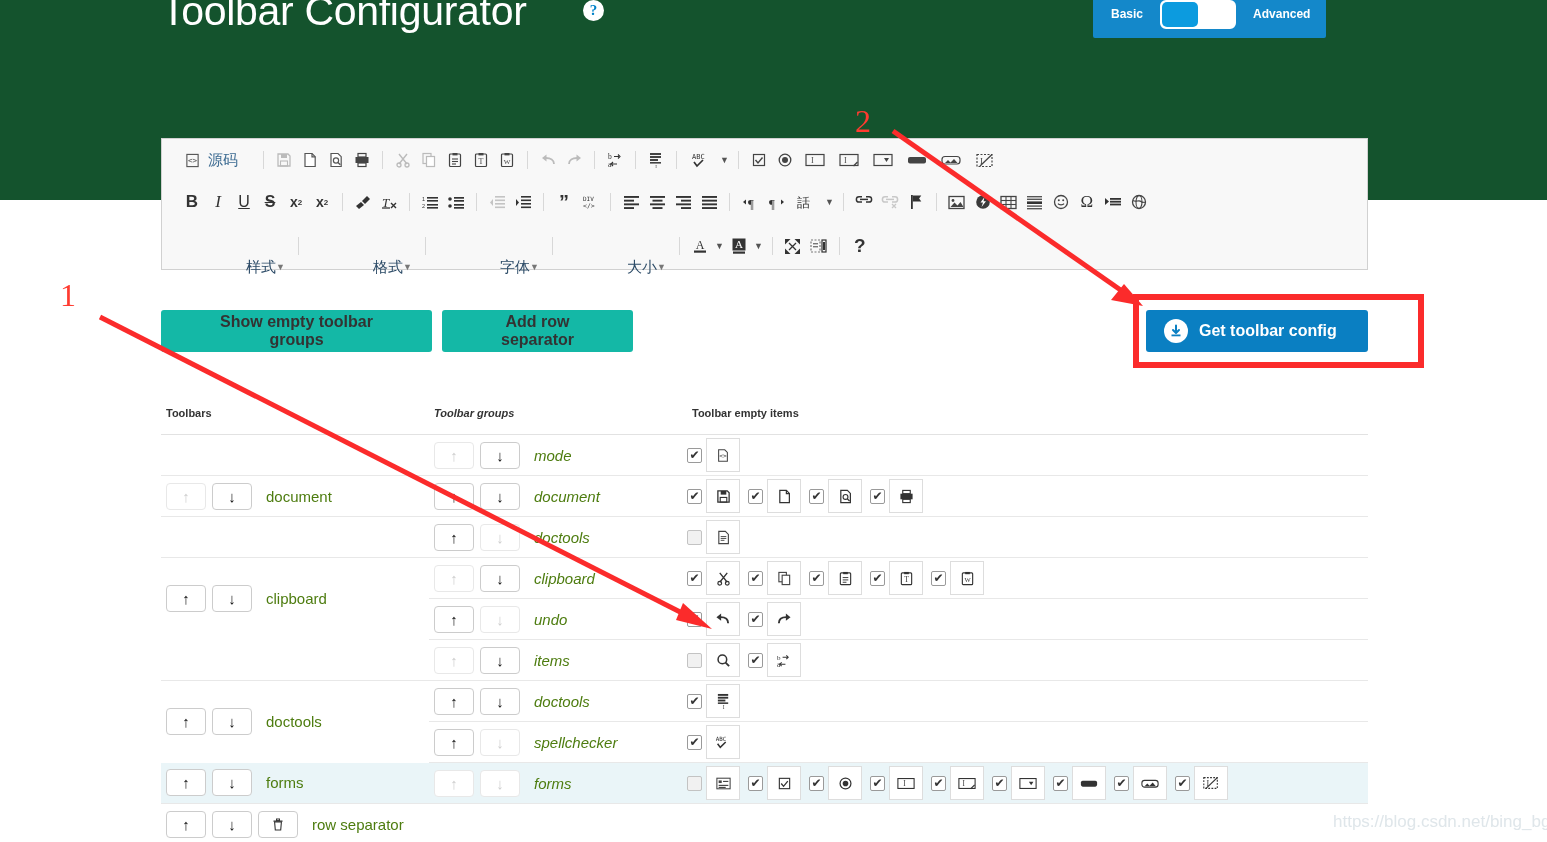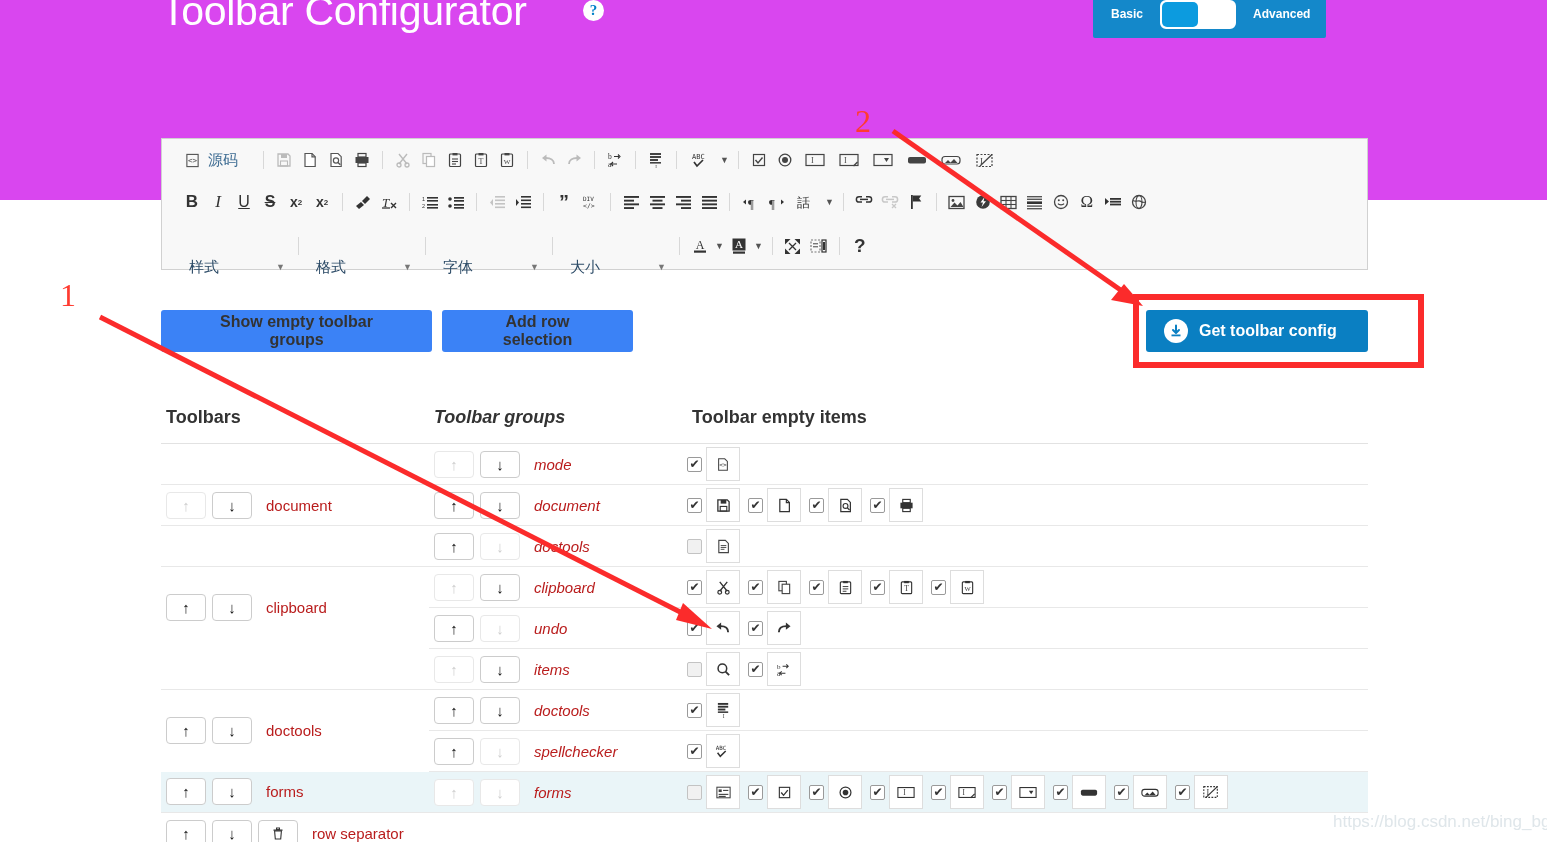--- a/index.html
+++ b/index.html
@@ -8,21 +8,21 @@
     width:1547px; height:842px;
     background:#ffffff;
     font-family:"Liberation Sans", sans-serif;
     overflow:hidden;
     position:relative;
   }
 
   
   #header-band {
     position:absolute; left:0; top:0; width:1547px; height:200px;
-    background:#d946ef;
+    background:#14532d;
   }
   #page-title {
     position:absolute; left:161px; top:-12px;
     font-size:41px; color:#ffffff; font-weight:400;
     letter-spacing:-0.3px;
     white-space:nowrap;
   }
   #help-icon {
     position:absolute; left:583px; top:0px;
     width:21px; height:21px; border-radius:50%;
@@ -79,34 +79,34 @@
   .tb-btn.dim { color:#b5b5b5; }
   .tb-sep {
     width:1px; height:18px; background:#d8d8d8;
     margin:0 7px; flex:0 0 auto;
   }
   .tb-label {
     color:#3b6a91; font-size:15px; margin-left:3px; margin-right:18px;
     white-space:nowrap;
   }
   .tb-combo {
-    display:flex; align-items:center; justify-content:space-between;
+    display:flex; align-items:center; justify-content:flex-end;
     width:112px; height:26px; padding:0 6px 0 10px;
     color:#2b4a66; font-size:15px;
     cursor:pointer;
     margin-top:42px;
   }
   .tb-combo .caret { color:#777; font-size:9px; }
   .tb-caret { color:#555; font-size:9px; margin-left:2px; margin-right:2px; }
   svg.ic { display:block; }
 
   
   .flat-btn {
     position:absolute;
-    background:#3b82f6; color:#333;
+    background:#14b8a6; color:#333;
     font-size:16px; font-weight:bold;
     border:none; border-radius:3px;
     height:42px; padding:0 30px;
     cursor:pointer;
     font-family:"Liberation Sans", sans-serif;
   }
   #btn-show-empty { left:161px; top:310px; width:271px; }
   #btn-add-row-sep { left:442px; top:310px; width:191px; }
 
   #btn-get-config {
@@ -128,42 +128,42 @@
   }
 
   
   #cfg-table {
     position:absolute; left:161px; top:402px;
     width:1207px;
     border-collapse:collapse;
     font-size:15px; color:#3c3c3c;
   }
   #cfg-table th {
-    text-align:left; font-size:18px; font-weight:bold; color:#333;
+    text-align:left; font-size:11px; font-weight:bold; color:#333;
     padding:5px 0 15px 5px; border-bottom:1px solid #e2e2e2;
   }
   #cfg-table td {
     padding:0; border-bottom:1px solid #e8e8e8;
     vertical-align:middle; height:41px;
   }
   #cfg-table td.no-border { border-bottom:none; }
   .col-a { width:268px; }
   .col-b { width:258px;font-style:italic; }
 
   tr.highlight td { background:#eaf5f8; }
 
   .cell-inner { display:flex; align-items:center; gap:6px; padding-left:5px; }
 
   .arrow-btn {
     width:40px; height:27px; border:1px solid #ccc; border-radius:4px;
     background:#fff; display:flex; align-items:center; justify-content:center;
     font-size:15px; color:#111; cursor:pointer; flex:0 0 auto;
   }
   .arrow-btn.disabled { color:#cfcfcf; border-color:#e8e8e8; cursor:default; }
-  .grp-name { margin-left:8px; color:#b91c1c; white-space:nowrap; }
+  .grp-name { margin-left:8px; color:#4d7c0f; white-space:nowrap; }
 
   .items-cell { padding-left:4px; }
   .items-wrap { display:flex; align-items:center; gap:0px; }
   .item-box { display:flex; align-items:center; gap:4px; margin-right:8px; }
   .chk {
     width:15px; height:15px; border:1px solid #9a9a9a; border-radius:2px;
     background:#fff; display:flex; align-items:center; justify-content:center;
     font-size:12px; color:#333; cursor:pointer; flex:0 0 auto;
   }
   .chk.off { background:#f1f1f1; color:transparent; border-color:#c3c3c3; }
@@ -645,21 +645,21 @@
           <rect x="12" y="2" width="4" height="12" fill="none" stroke="#333" stroke-width="1.2"></rect>
           <rect x="13" y="4" width="2" height="8" fill="#333"></rect>
         </svg>
     </div>
     <div class="tb-sep"></div>
     <div class="tb-btn" style="font-size:19px;font-weight:bold;color:#333;">?</div>
   </div>
 </div>
 
 <button class="flat-btn" id="btn-show-empty">Show empty toolbar groups</button>
-<button class="flat-btn" id="btn-add-row-sep">Add row selection</button>
+<button class="flat-btn" id="btn-add-row-sep">Add row separator</button>
 
 <button id="btn-get-config">
   <span id="dl-badge">
     <svg width="14" height="14" viewBox="0 0 14 14">
         <path d="M7 1.5v6.5M4 6l3 3 3-3" stroke="#0a7fc2" stroke-width="2" fill="none" stroke-linecap="round" stroke-linejoin="round"></path>
         <rect x="2.5" y="10.5" width="9" height="1.8" fill="#0a7fc2"></rect>
       </svg>
   </span>
   <span>Get toolbar config</span>
 </button>

